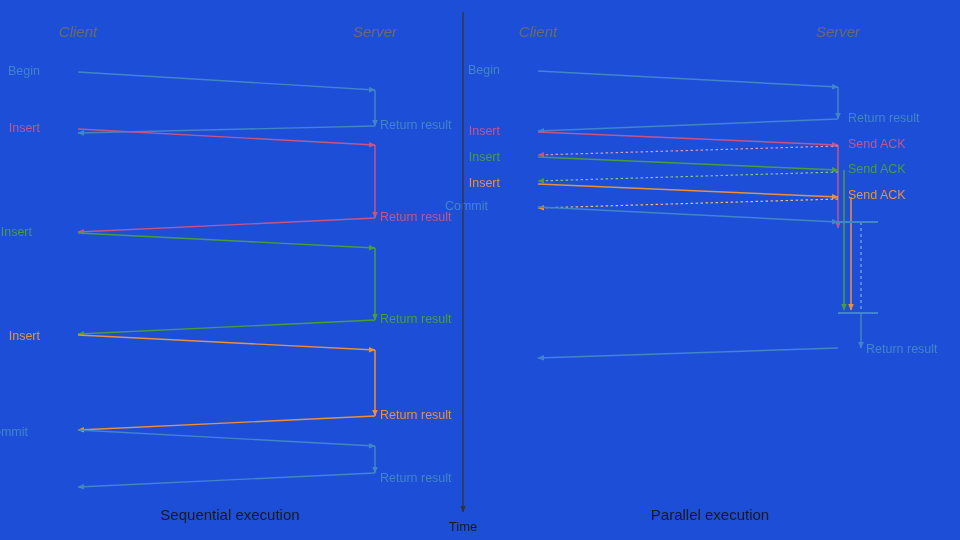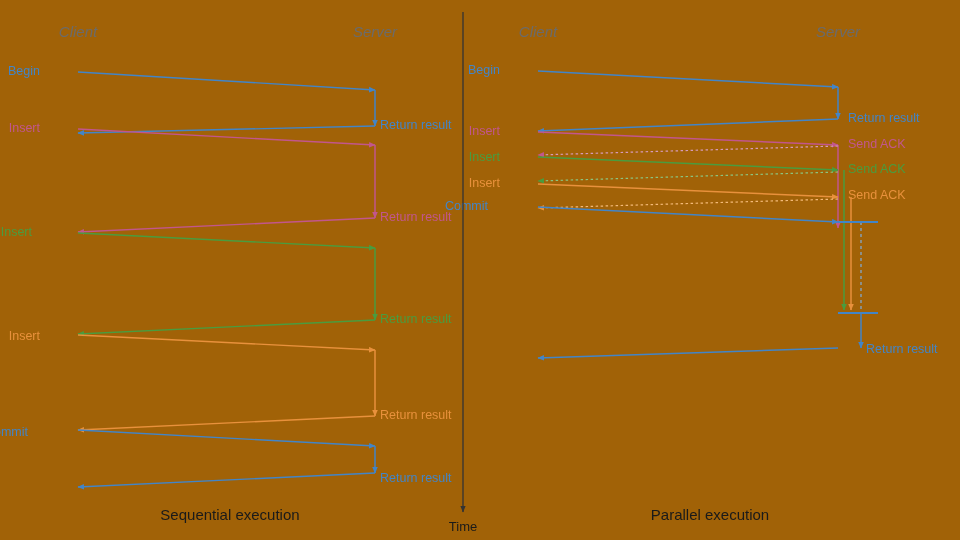--- a/index.html
+++ b/index.html
@@ -11,21 +11,21 @@
   body {
     width: 960px;
     height: 540px;
     overflow: hidden;
     font-family: "Liberation Sans", sans-serif;
   }
   #canvas-root {
     position: relative;
     width: 960px;
     height: 540px;
-    background: #a16207;
+    background: #1d4ed8;
   }
   svg#diagram-svg {
     position: absolute;
     left: 0;
     top: 0;
     width: 960px;
     height: 540px;
     display: block;
   }
   text {

